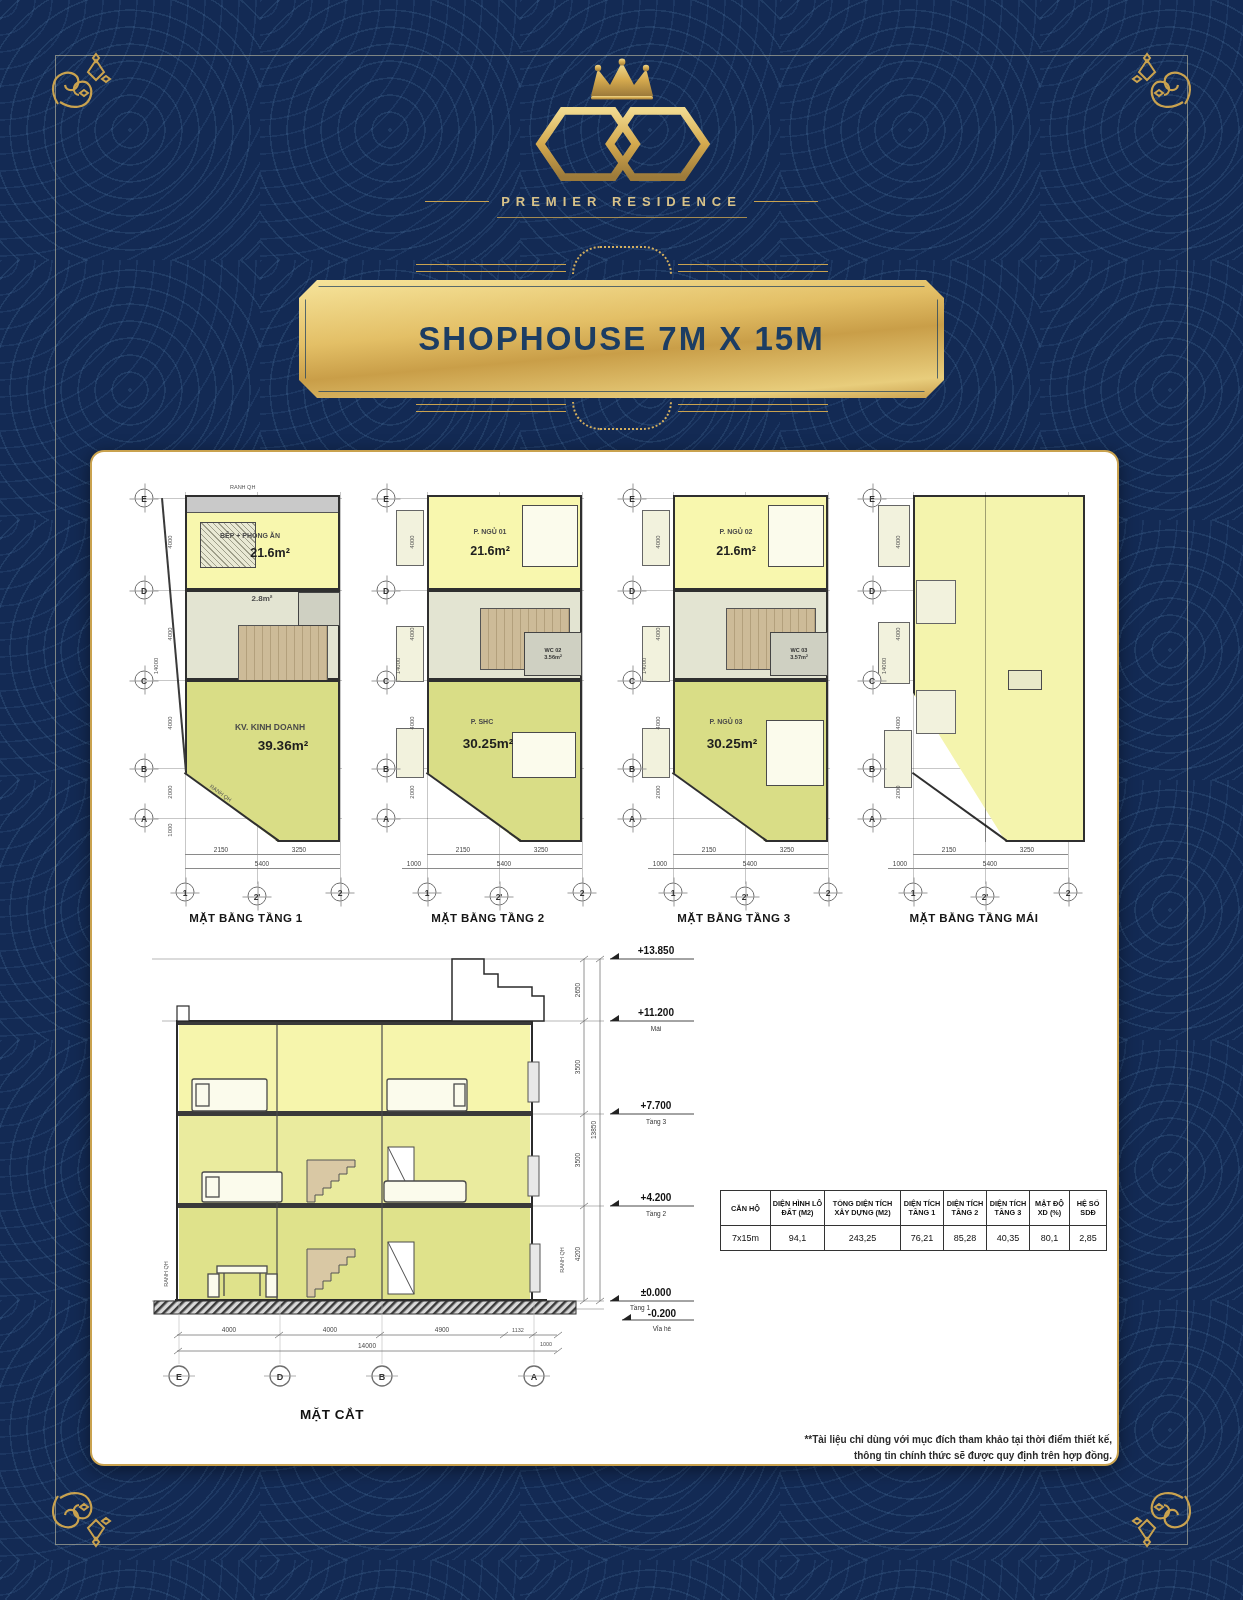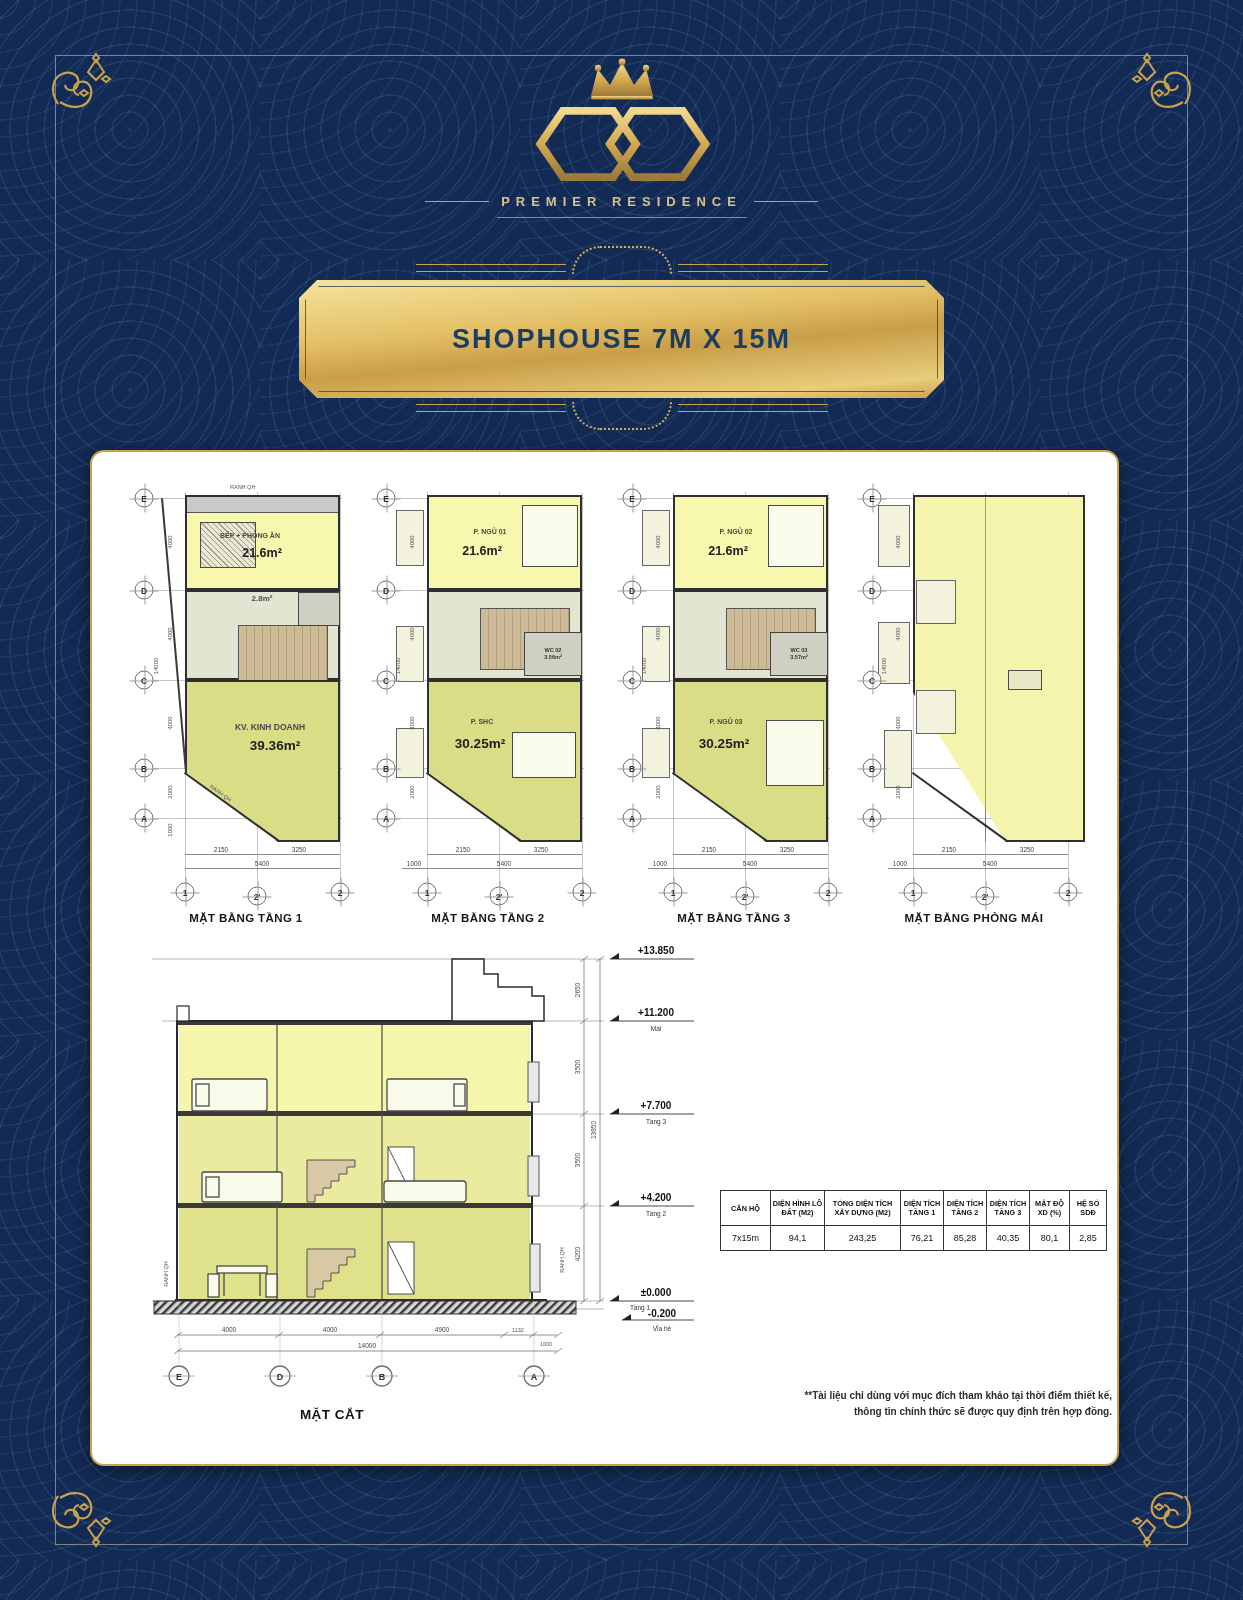--- a/index.html
+++ b/index.html
@@ -33,21 +33,21 @@
   .orn .arc{width:96px;height:26px;border:2px dotted #d3ae5e;border-bottom:none;border-radius:96px 96px 0 0;margin:0 6px;}
   .orn-top{top:246px;}
   .orn-bot{top:402px;transform:scaleY(-1);}
   .plaque{position:absolute;left:299px;top:280px;width:645px;height:118px;
     background:linear-gradient(175deg,#f6e49b 0%,#e3bf66 38%,#c99e48 58%,#e8cd7c 88%,#caa14f 100%);
     clip-path:polygon(18px 0,calc(100% - 18px) 0,100% 18px,100% calc(100% - 18px),calc(100% - 18px) 100%,18px 100%,0 calc(100% - 18px),0 18px);
     display:flex;flex-direction:column;align-items:center;justify-content:center;gap:4px;}
   .plaque .inner{position:absolute;left:6px;top:6px;right:6px;bottom:6px;border:1.5px solid rgba(23,58,94,.7);
     clip-path:polygon(14px 0,calc(100% - 14px) 0,100% 14px,100% calc(100% - 14px),calc(100% - 14px) 100%,14px 100%,0 calc(100% - 14px),0 14px);}
   .plaque .l1{font-size:28px;font-weight:bold;color:#1c3d63;letter-spacing:2px;}
-  .plaque .l2{font-size:27px;font-weight:bold;color:#1c3d63;letter-spacing:2px;}
+  .plaque .l2{font-size:33px;font-weight:bold;color:#1c3d63;letter-spacing:2px;}
 
   
   .card{position:absolute;left:90px;top:450px;width:1025px;height:1012px;background:#fff;
     border:2px solid #c9a24f;border-radius:14px;box-shadow:0 4px 18px rgba(0,0,0,.45);}
 
   
   .plans-row{position:absolute;left:0;top:28px;width:100%;height:460px;}
   .plan-cell{position:absolute;top:0;width:232px;height:460px;}
   .p1{left:38px}.p2{left:280px}.p3{left:526px}.p4{left:766px}
   .gl{position:absolute;background:rgba(0,0,0,.22);}
@@ -66,21 +66,21 @@
   .room-bot{left:55px;top:200px;width:155px;height:162px;background:#d9dd86;
     clip-path:polygon(0 0,100% 0,100% 100%,60% 100%,0 57%);}
   .chamfer{position:absolute;left:55px;top:292px;width:116px;height:2px;background:#2f2f2f;
     transform:rotate(35.8deg);transform-origin:0 0;}
   .stairs{position:absolute;left:108px;top:128px;width:88px;height:60px;border:1px solid #555;
     background:repeating-linear-gradient(90deg,#cdbb98 0 7px,#b3a07c 7px 8px);}
   .wcbox{position:absolute;box-sizing:border-box;border:1.5px solid #444;background:#cfd0c2;
     display:flex;flex-direction:column;align-items:center;justify-content:center;line-height:1.2;}
   .wct{font-size:5.5px;font-weight:bold;color:#333;}
   .rname{position:absolute;font-size:7px;font-weight:bold;color:#4a4a4a;transform:translateX(-50%);white-space:nowrap;}
-  .rarea{position:absolute;font-size:12.5px;font-weight:bold;color:#1e1e1e;transform:translateX(-50%);white-space:nowrap;}
+  .rarea{position:absolute;font-size:12.5px;font-weight:bold;color:#1e1e1e;transform:translateX(-50%);white-space:nowrap;margin-left:8px;}
   .furn{position:absolute;box-sizing:border-box;border:1.5px solid #4a4a4a;background:#fbfbec;}
   .hatchf{background:repeating-linear-gradient(45deg,#e9e9d4 0 3px,#9f9f8a 3px 4px);}
   .kitchen{position:absolute;left:57px;top:17px;width:151px;height:15px;background:#c9c9c9;border-bottom:1px solid #555;}
   .ledge{position:absolute;box-sizing:border-box;border:1.2px solid #666;background:#f2f2dd;}
   .caption{position:absolute;left:0;width:100%;top:432px;text-align:center;font-size:11.5px;font-weight:bold;color:#161616;letter-spacing:.4px;}
   .ranhqh{position:absolute;font-size:5.5px;color:#555;white-space:nowrap;}
   .boundary{position:absolute;background:#3a3a3a;}
 
   
   .section-wrap{position:absolute;left:40px;top:492px;width:580px;height:505px;}
@@ -92,21 +92,21 @@
   .s-lbl{font-size:6.5px;fill:#333;}
   .s-bub{font-size:9px;font-weight:bold;fill:#333;}
   .s-cap{font-size:13.5px;font-weight:bold;fill:#111;letter-spacing:.5px;}
 
   
   .spec{position:absolute;left:628px;top:738px;border-collapse:collapse;table-layout:fixed;width:386px;padding-left:32px;}
   .spec th,.spec td{border:1.2px solid #333;text-align:center;vertical-align:middle;padding:2px 1px;color:#111;}
   .spec th{font-size:7.3px;font-weight:bold;height:30px;}
   .spec td{font-size:9px;height:20px;}
 
-  .disclaimer{position:absolute;left:550px;top:936px;width:470px;text-align:right;
+  .disclaimer{position:absolute;left:550px;top:980px;width:470px;text-align:right;
     font-size:10px;font-weight:bold;color:#2c2c2c;line-height:1.55;}
 </style>
 </head>
 <body>
 
 <div class="page">
 
   <div class="frame"></div>
 
   <svg width="0" height="0" style="position:absolute">
@@ -354,21 +354,21 @@
         <div class="vd" style="left:26px;top:186px">14000</div>
         <div class="dline" style="left:55px;top:374px;width:155px"></div>
         <div class="dim" style="left:91px;top:366px">2150</div>
         <div class="dim" style="left:169px;top:366px">3250</div>
         <div class="dline" style="left:30px;top:388px;width:180px"></div>
         <div class="dim" style="left:42px;top:380px">1000</div>
         <div class="dim" style="left:132px;top:380px">5400</div>
         <div class="bub" style="left:55px;top:412px">1</div>
         <div class="bub" style="left:127px;top:416px">2'</div>
         <div class="bub" style="left:210px;top:412px">2</div>
-        <div class="caption">MẶT BẰNG PHÒNG MÁI</div>
+        <div class="caption">MẶT BẰNG TẦNG MÁI</div>
       </div>
     </div>
 
     <div class="section-wrap">
       <svg viewBox="0 0 580 505">
 
         <g stroke="#9a9a9a" stroke-width="0.7">
           <line x1="20" y1="15" x2="472" y2="15"></line>
             <line x1="30" y1="77" x2="472" y2="77"></line>
           <line x1="45" y1="170" x2="472" y2="170"></line>

